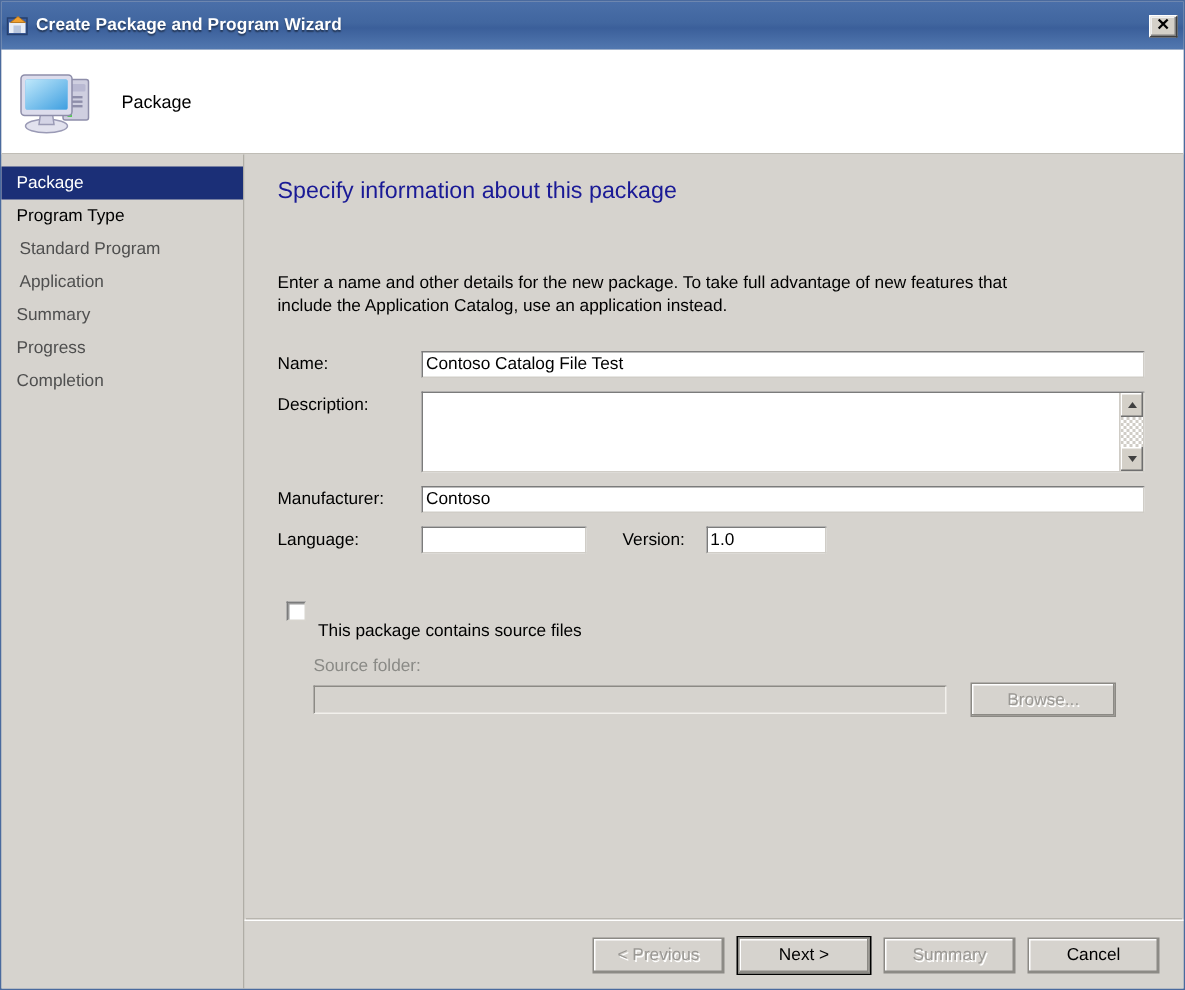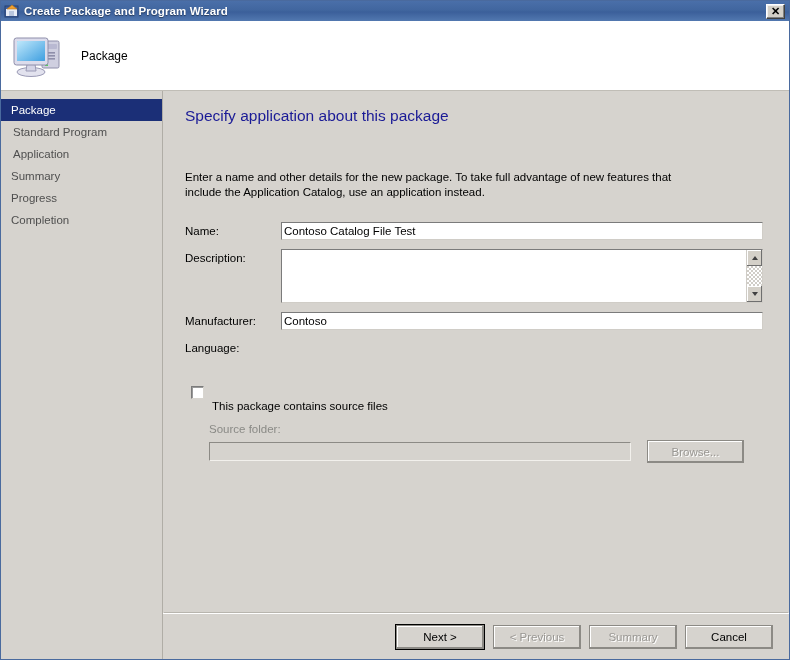--- a/index.html
+++ b/index.html
@@ -21,21 +21,21 @@
     height: 660px;
     background: #d6d3ce;
     box-sizing: border-box;
     border: 1px solid #4a6a9e;
     display: flex;
     flex-direction: column;
   }
 
   
   .titlebar {
-    height: 20px;
+    height: 32px;
     min-height: 20px;
     background: linear-gradient(180deg, #4a6fa9 0%, #41669f 45%, #3b5f9a 55%, #5278b0 100%);
     display: flex;
     align-items: center;
     padding: 0 2px 0 3px;
     box-sizing: border-box;
     position: relative;
   }
   .titlebar-icon {
     width: 16px;
@@ -415,41 +415,44 @@
     </div>
     <div class="header-label">Package</div>
   </div>
 
   <div class="body-area">
 
     <div class="sidebar">
       <div class="nav-item selected">
         <span>Package</span>
       </div>
+      <div class="nav-item">
+        <span>Program Type</span>
+      </div>
       <div class="nav-item sub dim">
         <span>Standard Program</span>
       </div>
       <div class="nav-item sub dim">
         <span>Application</span>
       </div>
       <div class="nav-item dim">
         <span>Summary</span>
       </div>
       <div class="nav-item dim">
         <span>Progress</span>
       </div>
       <div class="nav-item dim">
         <span>Completion</span>
       </div>
     </div>
 
     <div class="main">
       <div class="main-content">
 
-        <div class="page-title">Specify application about this package</div>
+        <div class="page-title">Specify information about this package</div>
         <div class="intro">Enter a name and other details for the new package. To take full advantage of new features that include the Application Catalog, use an application instead.</div>
 
         <div class="form">
 
           <div class="form-row">
             <div class="form-label">Name:</div>
             <input class="txt txt-wide" type="text" value="Contoso Catalog File Test" style="">
           </div>
 
           <div class="form-row">
@@ -468,41 +471,46 @@
             </div>
           </div>
 
           <div class="form-row">
             <div class="form-label">Manufacturer:</div>
             <input class="txt txt-wide" type="text" value="Contoso" style="">
           </div>
 
           <div class="form-row">
             <div class="form-label">Language:</div>
+            <div class="row-inline">
+              <input class="txt txt-small" type="text" value="" style="">
+              <span class="inline-label">Version:</span>
+              <input class="txt txt-version" type="text" value="1.0" style="">
+            </div>
           </div>
 
         </div>
 
         <div class="check-row">
           <div class="checkbox"></div>
           <div class="check-label">This package contains source files</div>
         </div>
 
         <div class="source-block">
           <div class="source-label">Source folder:</div>
           <div class="source-row">
             <div class="txt-disabled"></div>
             <button class="btn btn-browse disabled">Browse...</button>
           </div>
         </div>
 
       </div>
 
       <div class="footer">
+        <button class="btn disabled">&lt; Previous</button>
         <button class="btn btn-default">Next &gt;</button>
-        <button class="btn disabled">&lt; Previous</button>
         <button class="btn disabled">Summary</button>
         <button class="btn">Cancel</button>
       </div>
     </div>
 
   </div>
 </div>
 
 </body></html>

